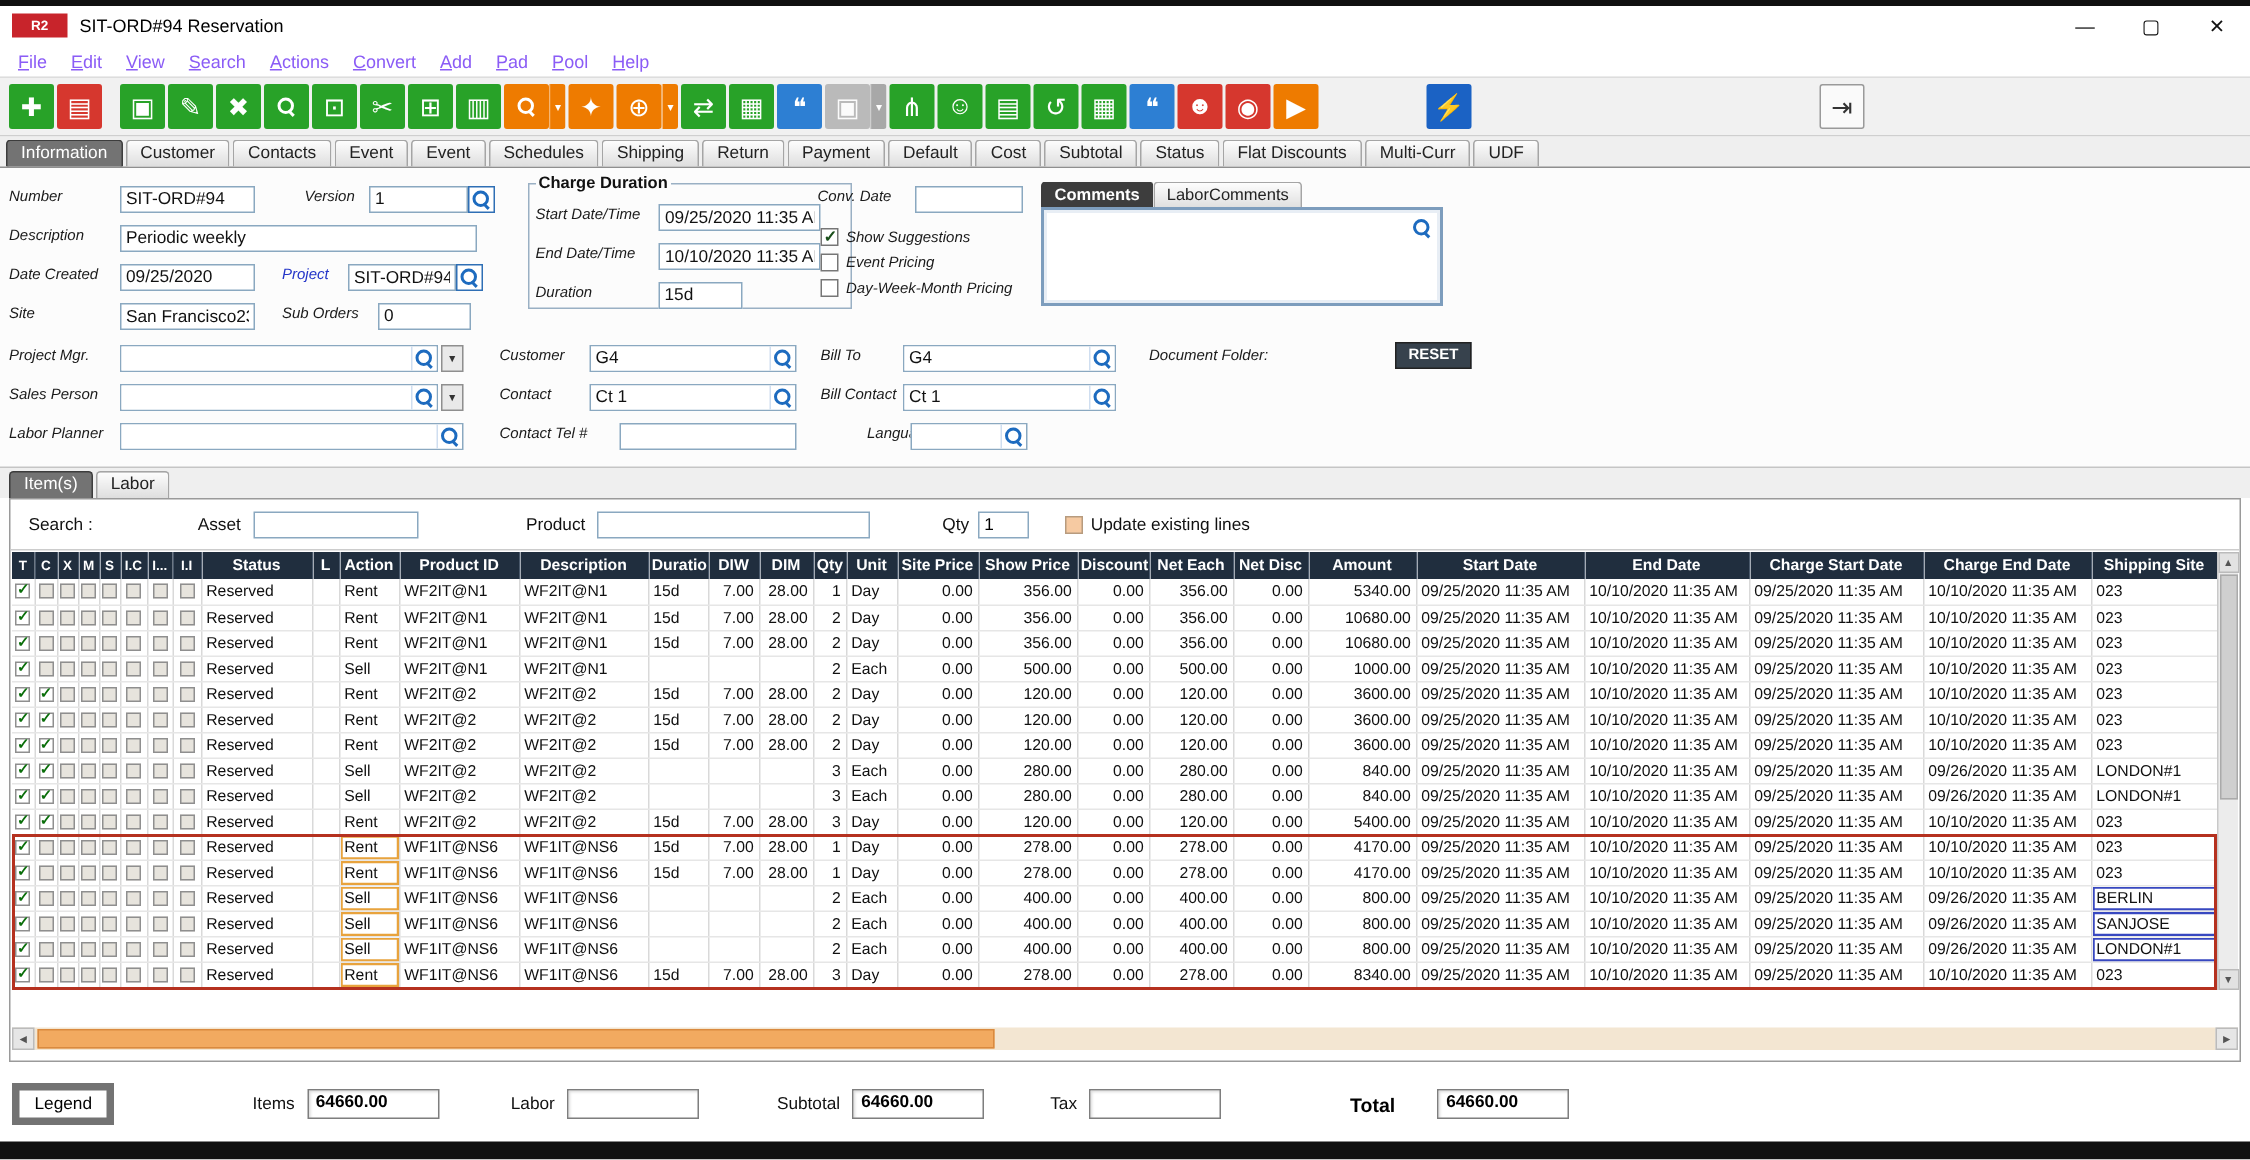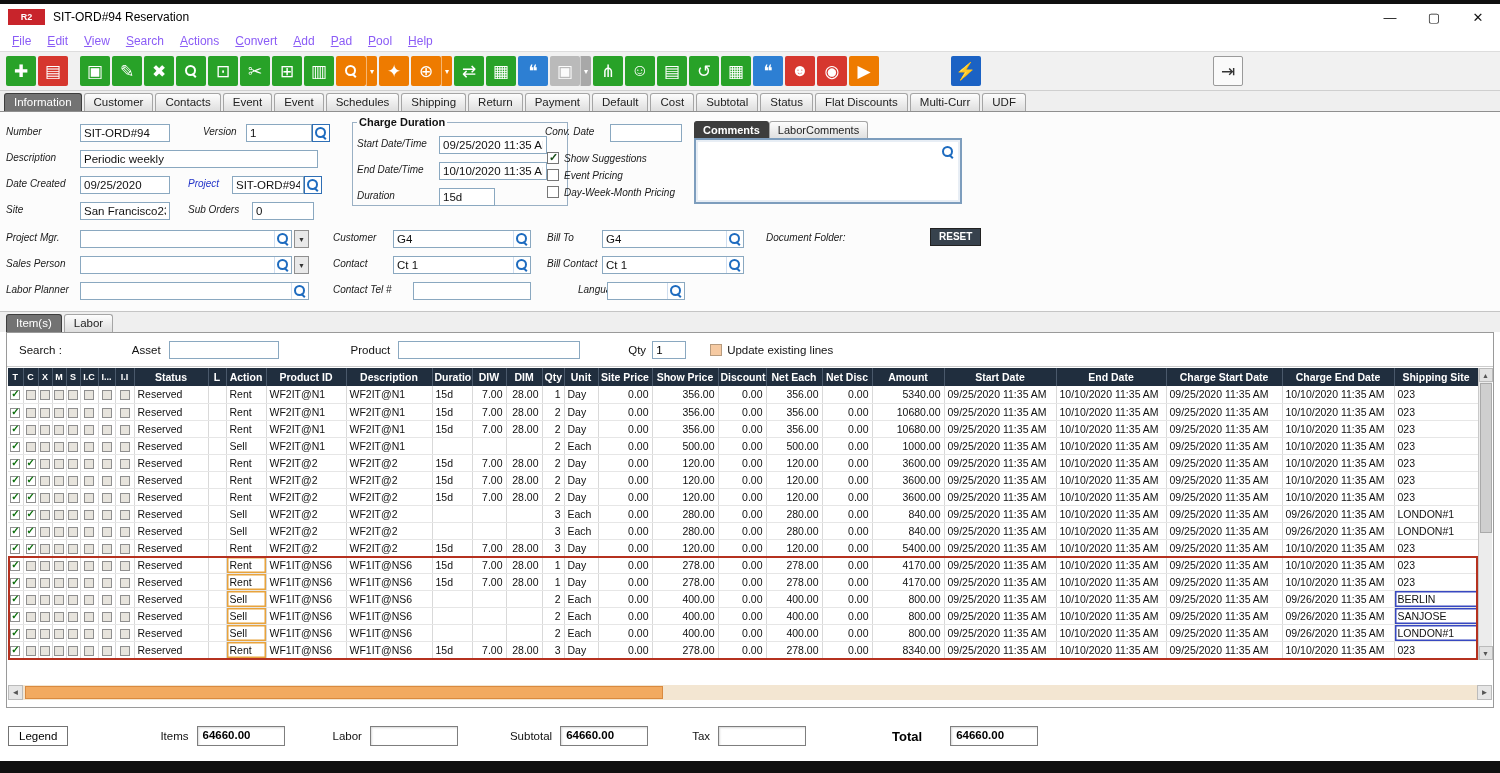--- a/index.html
+++ b/index.html
@@ -116,21 +116,21 @@
   .v-arrow.bottom { margin-top:auto; }
 
   .h-scroll { position:absolute; left:1px; right:1px; top:352px; height:15px; background:#f3e6d2;
     display:flex; align-items:center; }
   .h-arrow { width:15px; height:15px; font-size:8px; color:#555; display:flex; align-items:center; justify-content:center;
     background:#e6e6e6; border:1px solid #bbb; flex:none; }
   .h-thumb { width:43%; height:13px; background:#f2aa60; border:1px solid #d98a3f; margin-left:2px; }
 
   
   .footerbar { height:44px; display:flex; align-items:center; padding:0 8px; background:#fff; margin-top:6px; }
-  .legend-btn { border:1px solid #737373; background:#fff; font-size:11.5px; padding:3px 10px; }
+  .legend-btn { border:5px solid #737373; background:#fff; font-size:11.5px; padding:3px 10px; }
   .f-lbl { font-size:11.5px; color:#111; margin:0 8px 0 0; }
   .f-box { height:20px; min-width:88px; border:1px solid #7e7e7e; background:#fff; font-size:11.5px; font-weight:bold;
     padding:2px 5px; box-shadow:inset 1px 1px 2px rgba(0,0,0,.15); }
   .total-lbl { font-size:13px; font-weight:bold; margin-right:28px; }
 </style>
 </head>
 <body>
 
 <div class="screen">
   <div class="edge-strip edge-top"></div>

